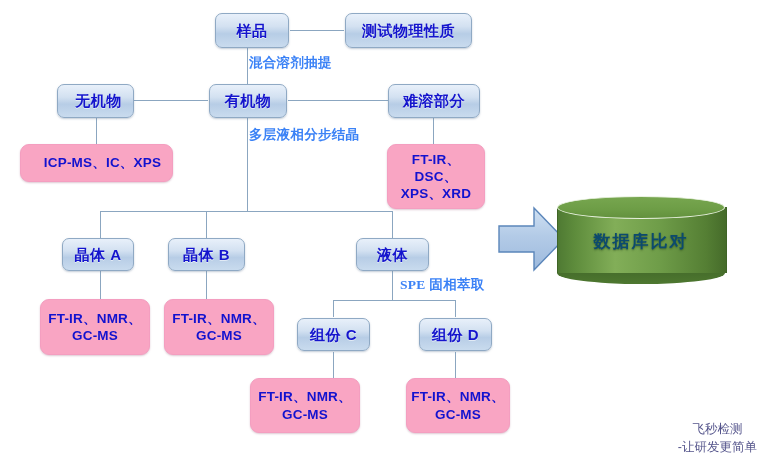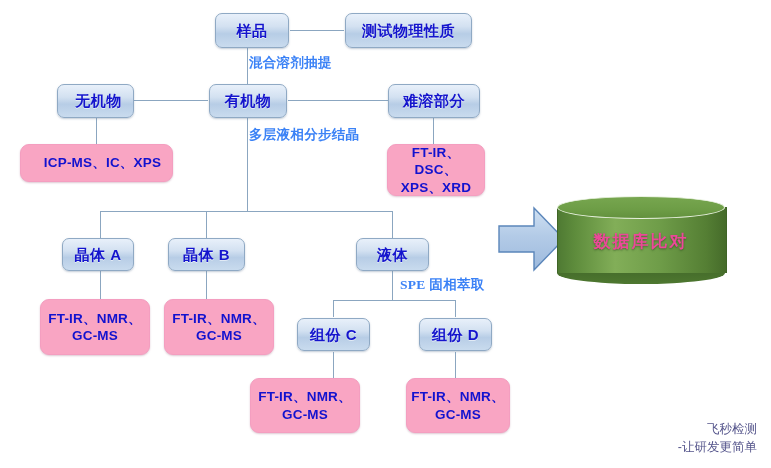--- a/index.html
+++ b/index.html
@@ -140,34 +140,34 @@
   }
   .cyl-label {
     position: absolute;
     left: 0;
     top: 22px;
     width: 168px;
     height: 46px;
     display: flex;
     align-items: center;
     justify-content: center;
-    color: #ec4899;
+    color: #0c4a6e;
     font-weight: bold;
     font-size: 17px;
     letter-spacing: 2px;
     font-family: "Liberation Serif", "DejaVu Serif", serif;
     text-shadow: 0 1px 2px rgba(30,60,20,0.55);
   }
 
   
   .watermark {
     position: absolute;
     right: 14px;
     bottom: 12px;
-    text-align: right;
+    text-align: center;
     color: #3b3b7a;
     font-size: 12.5px;
     line-height: 1.45;
     font-family: "Liberation Sans", "DejaVu Sans", sans-serif;
     opacity: 0.88;
   }
 </style>
 </head>
 <body>
 
@@ -248,21 +248,21 @@
   </div>
 
   <div class="bbox" style="left:419px; top:318px; width:73px; height:33px;">
     <span>组份 D</span>
   </div>
 
   <div class="pbox" style="left:20px; top:144px; width:153px; height:38px;padding-left:16px;">
     <span>ICP-MS、IC、XPS</span>
   </div>
 
-  <div class="pbox" style="left:387px; top:144px; width:98px; height:52px; flex-direction:column;align-items:center;">
+  <div class="pbox" style="left:387px; top:144px; width:98px; height:65px; flex-direction:column;align-items:center;">
     <span>FT-IR、DSC、</span>
     <span>XPS、XRD</span>
   </div>
 
   <div class="pbox" style="left:40px; top:299px; width:110px; height:56px; flex-direction:column;">
     <span>FT-IR、NMR、</span>
     <span>GC-MS</span>
   </div>
 
   <div class="pbox" style="left:164px; top:299px; width:110px; height:56px; flex-direction:column;">

